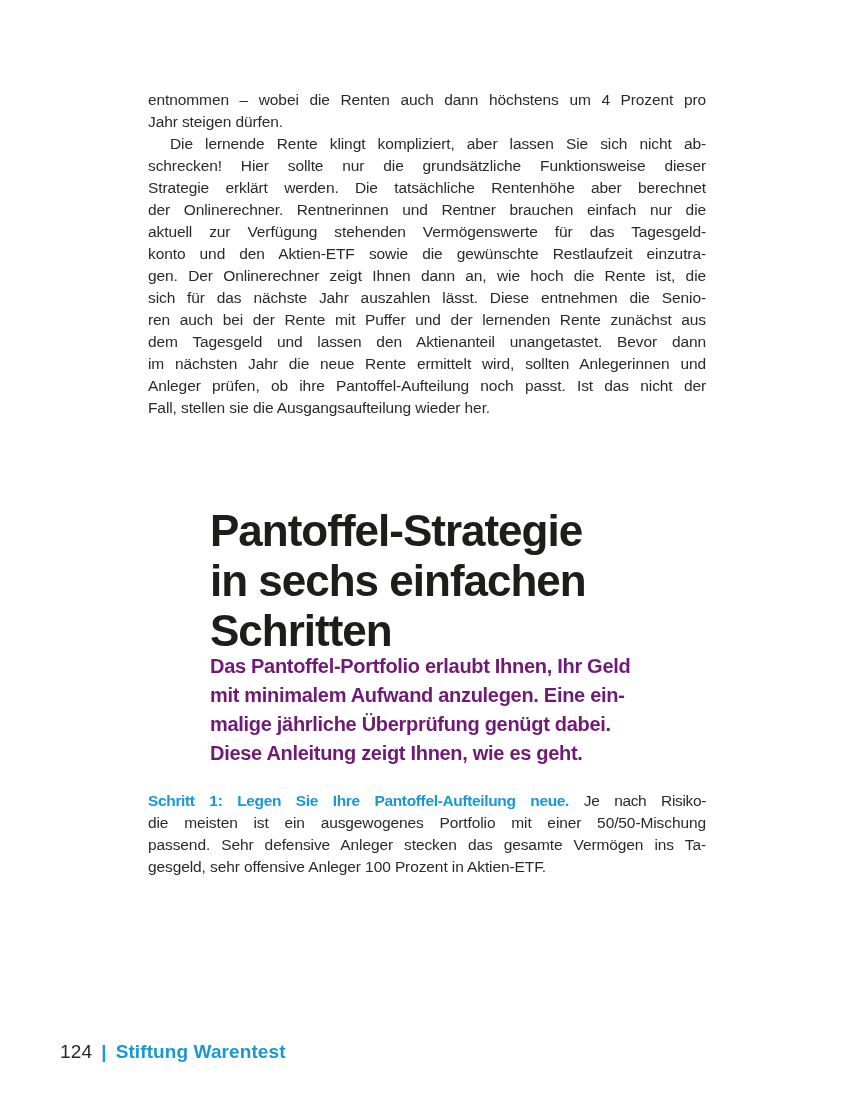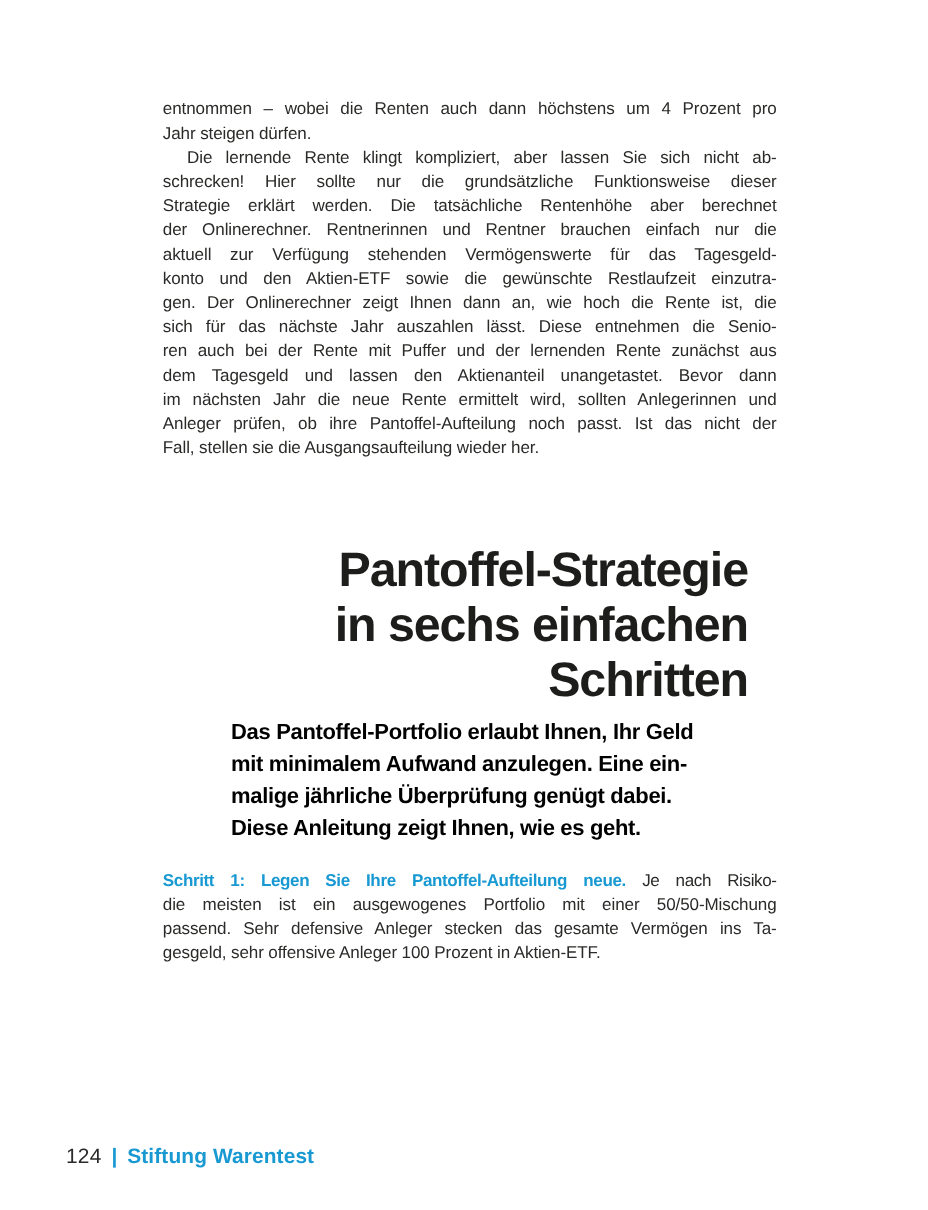--- a/index.html
+++ b/index.html
@@ -42,41 +42,40 @@
   .line.last {
     text-align: left;
     text-align-last: left;
   }
   .line.indent { padding-left: 22px; }
   .line.tight { letter-spacing: -0.35px; }
   
   .chapter-title {
     position: absolute;
     left: 62px;
-    top: 494px;
+    top: 506px;
     width: 470px;
     color: #1d1d1b;
     font-size: 44px;
     font-weight: bold;
     line-height: 50px;
     letter-spacing: -1px;
-    text-align: right;
   }
   
   .chapter-lead {
     position: absolute;
     left: 62px;
     top: 652px;
     width: 500px;
     font-size: 20px;
     font-weight: bold;
     line-height: 29px;
     letter-spacing: -0.3px;
   }
-  .accent { color: #000000; }
+  .accent { color: #701a75; }
   .step-label {
     font-weight: bold;
     color: #1899d2;
   }
   
   .footer {
     position: absolute;
     left: 60px;
     top: 1041px;
     font-size: 19px;

